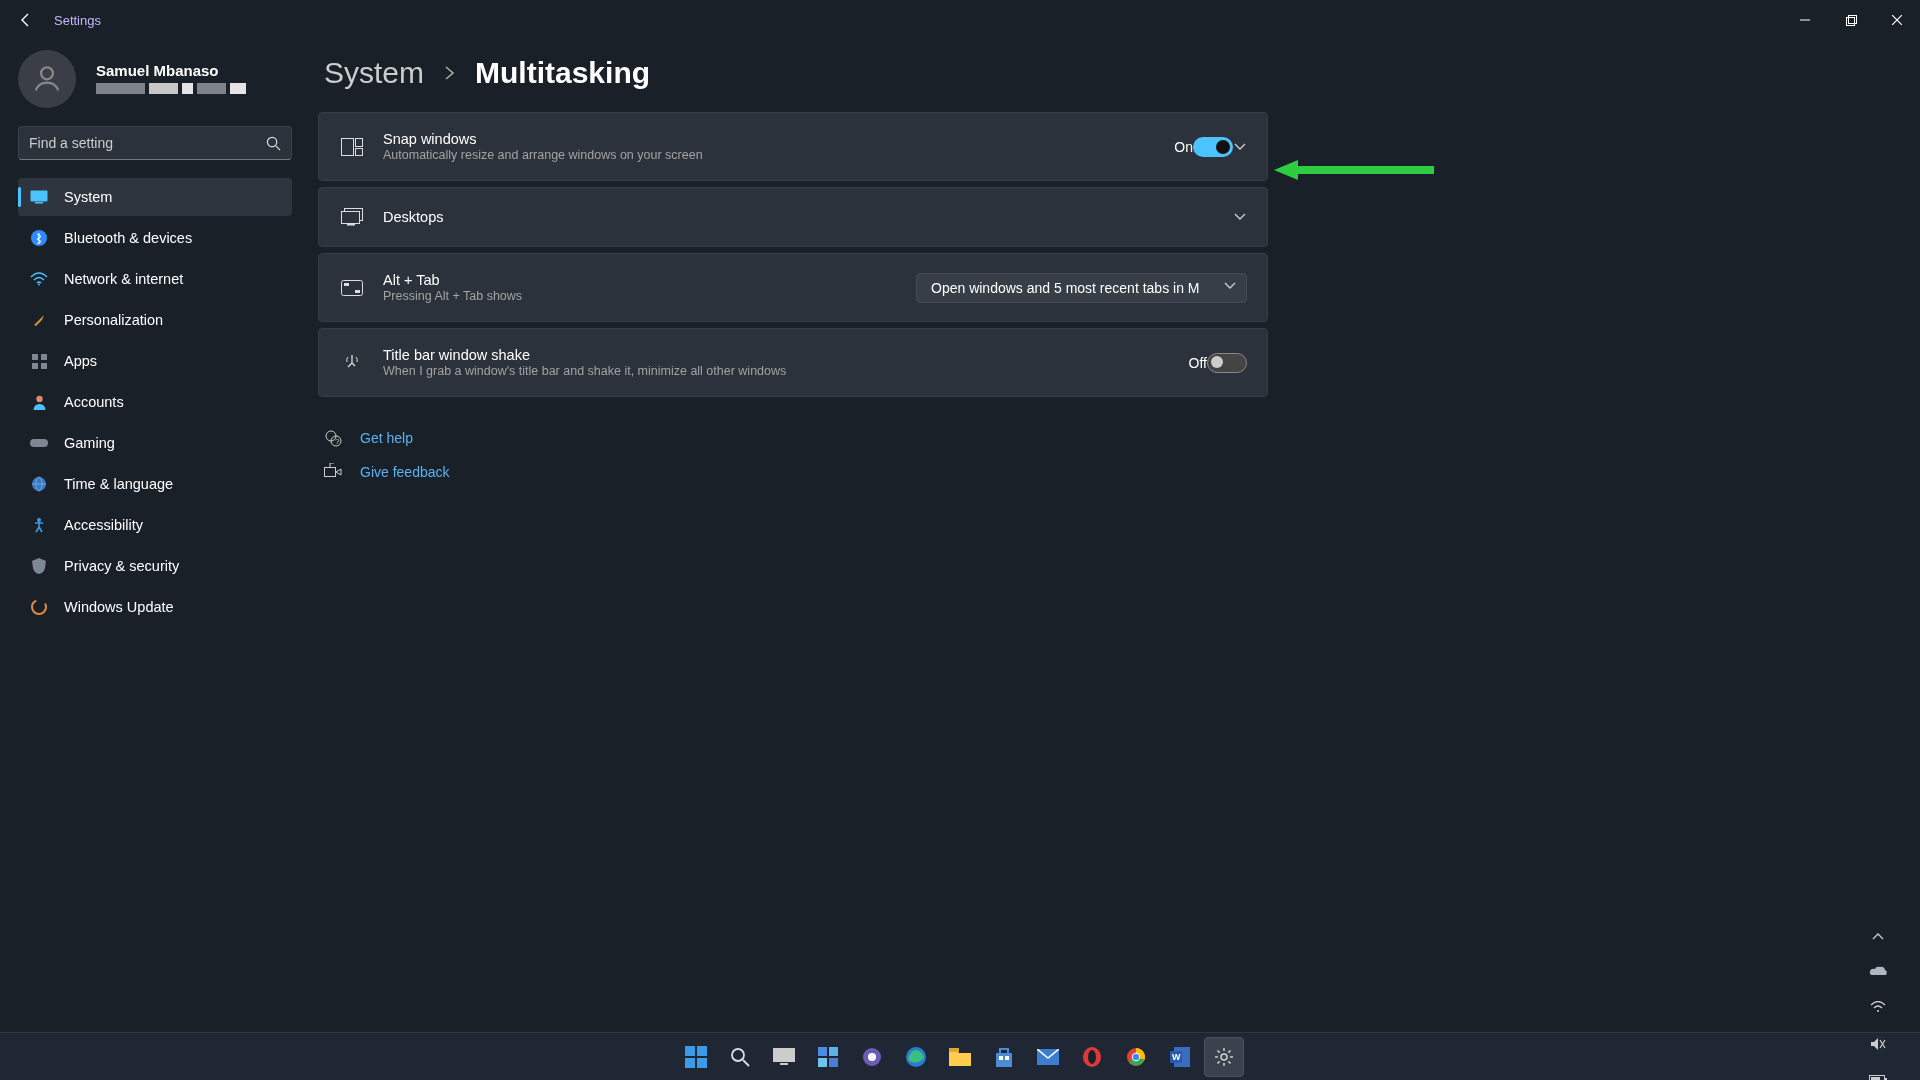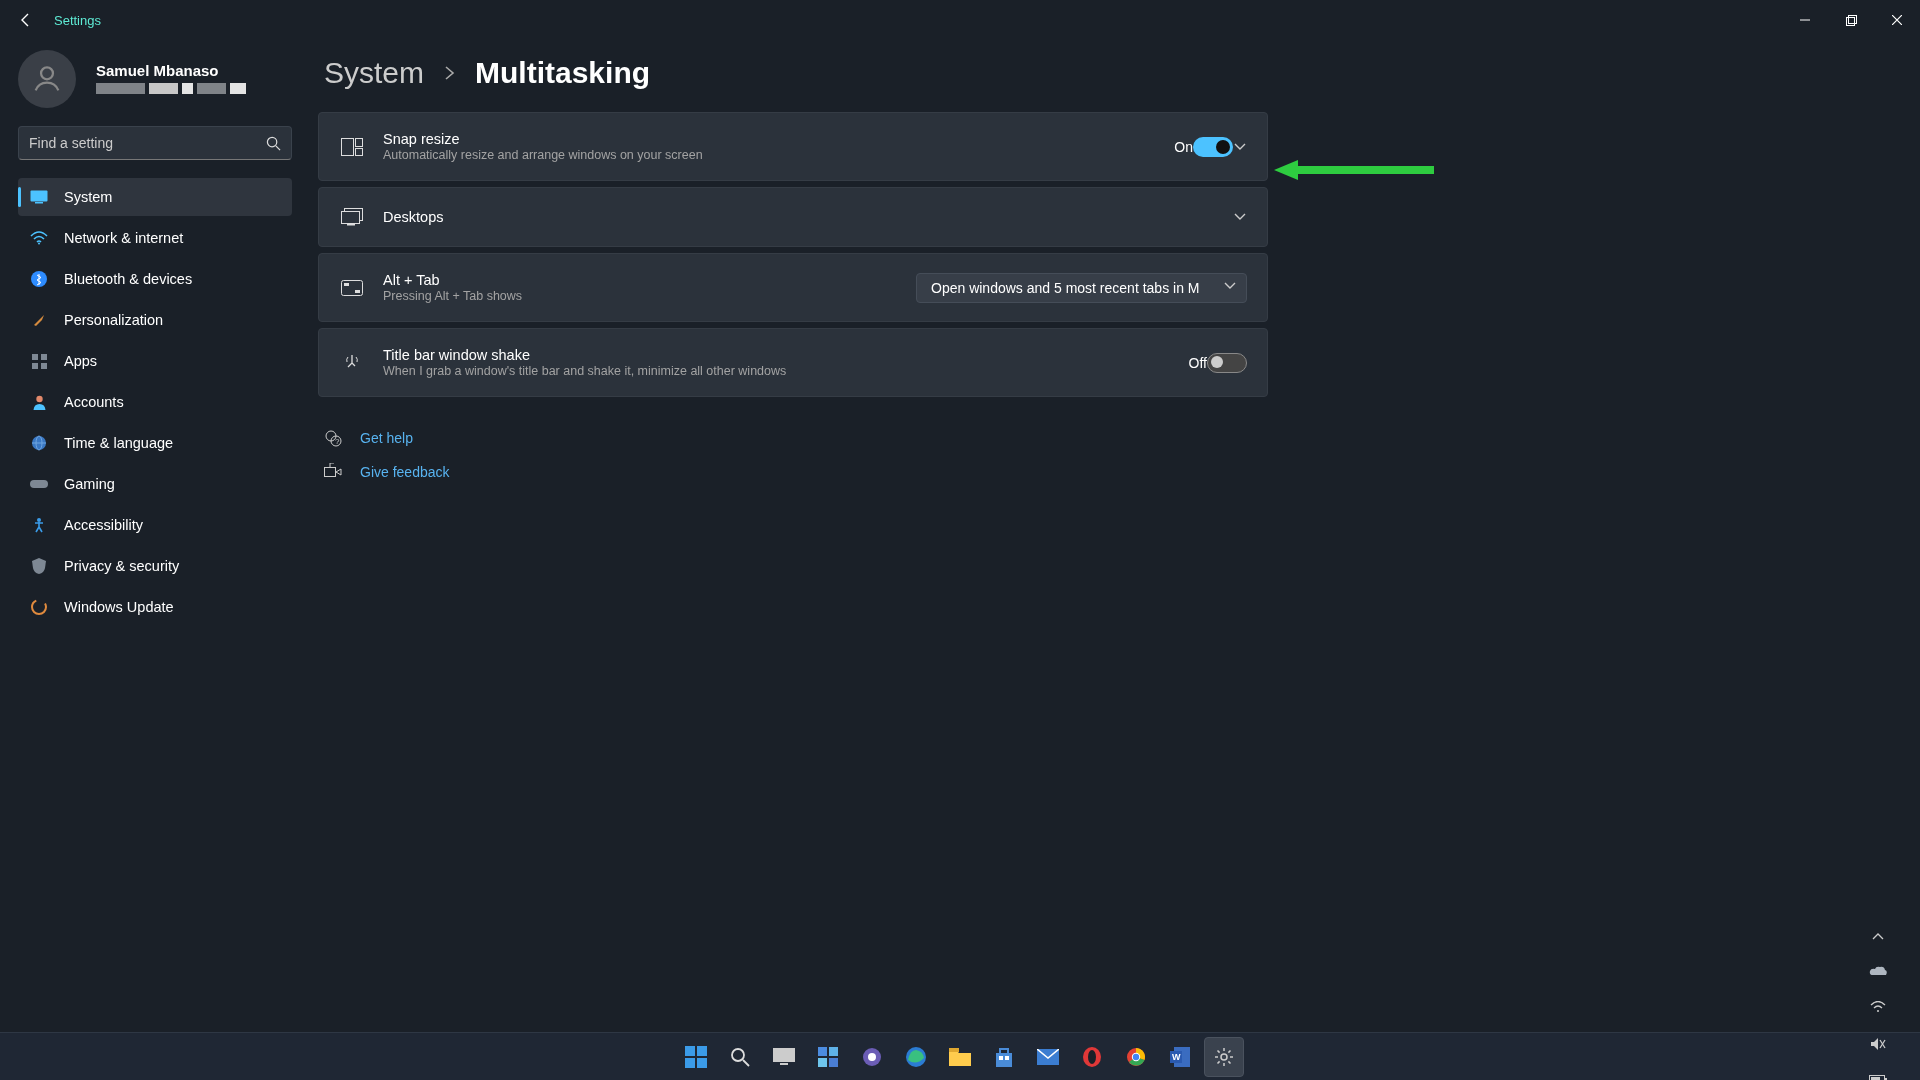--- a/index.html
+++ b/index.html
@@ -1,21 +1,21 @@
 <!DOCTYPE html>
 <html><head>
 <meta charset="utf-8">
 <style>
 * { margin: 0; padding: 0; box-sizing: border-box; font-family: "Segoe UI", Arial, sans-serif; }
 body { background: #1a2028; color: #fff; width: 1920px; height: 1080px; overflow: hidden; position: relative; }
 
 
 .titlebar { height: 40px; display: flex; align-items: center; padding-left: 14px; }
 .back-btn { width: 24px; height: 24px; display: flex; align-items: center; justify-content: center; cursor: pointer; }
-.app-title { font-size: 13px; margin-left: 16px; color: #5eead4; }
+.app-title { font-size: 13px; margin-left: 16px; color: #c4b5fd; }
 .win-controls { margin-left: auto; display: flex; }
 .win-btn { width: 46px; height: 40px; display: flex; align-items: center; justify-content: center; cursor: pointer; }
 
 
 .main-wrap { display: flex; height: 1000px; }
 .sidebar { width: 310px; padding: 10px 18px 0 18px; }
 .content { flex: 1; padding: 16px 44px 0 8px; }
 
 
 .profile { display: flex; align-items: center; gap: 20px; margin-bottom: 18px; }
@@ -142,35 +142,35 @@
       <span class="nav-icon">
           <svg width="18" height="14">
             <rect x="0.5" y="0.5" width="17" height="11" rx="1" fill="#4cc2ff"></rect>
             <rect x="5" y="12" width="8" height="1.5" fill="#4cc2ff"></rect>
           </svg>
         </span>
       <span>System</span>
     </div>
     <div class="nav-item">
       <span class="nav-icon">
+          <svg width="16" height="16">
+            <circle cx="8" cy="8" r="8" fill="#2e8cff"></circle>
+            <path d="M6 4 L10 6.5 L6 9 L10 11.5 L6 14 M8 3 L8 14" stroke="#fff" stroke-width="1" fill="none"></path>
+          </svg>
+        </span>
+      <span>Bluetooth &amp; devices</span>
+    </div>
+    <div class="nav-item">
+      <span class="nav-icon">
           <svg width="18" height="14" viewBox="0 0 18 14">
             <path d="M1 5 Q9 -3 17 5 M4 8 Q9 3 14 8 M7 11 Q9 9 11 11" stroke="#4cc2ff" stroke-width="1.6" fill="none"></path>
             <circle cx="9" cy="12.5" r="1" fill="#4cc2ff"></circle>
           </svg>
         </span>
       <span>Network &amp; internet</span>
-    </div>
-    <div class="nav-item">
-      <span class="nav-icon">
-          <svg width="16" height="16">
-            <circle cx="8" cy="8" r="8" fill="#2e8cff"></circle>
-            <path d="M6 4 L10 6.5 L6 9 L10 11.5 L6 14 M8 3 L8 14" stroke="#fff" stroke-width="1" fill="none"></path>
-          </svg>
-        </span>
-      <span>Bluetooth &amp; devices</span>
     </div>
     <div class="nav-item">
       <span class="nav-icon">
           <svg width="16" height="16">
             <path d="M3 13 L10 6 L13 3 L11 8 L5 14 Z" fill="#d68b3e"></path>
           </svg>
         </span>
       <span>Personalization</span>
     </div>
     <div class="nav-item">
@@ -188,35 +188,35 @@
       <span class="nav-icon">
           <svg width="15" height="16" viewBox="0 0 15 16">
             <circle cx="7.5" cy="5" r="3.2" fill="#e2896b"></circle>
             <path d="M1.5 16 Q2 10 7.5 10 Q13 10 13.5 16 Z" fill="#4cc2ff"></path>
           </svg>
         </span>
       <span>Accounts</span>
     </div>
     <div class="nav-item">
       <span class="nav-icon">
+          <svg width="18" height="12">
+            <rect x="0" y="2" width="18" height="8" rx="4" fill="#7e8894"></rect>
+          </svg>
+        </span>
+      <span>Gaming</span>
+    </div>
+    <div class="nav-item">
+      <span class="nav-icon">
           <svg width="16" height="16">
             <circle cx="8" cy="8" r="7" fill="#3a78c4"></circle>
             <ellipse cx="8" cy="8" rx="3" ry="7" stroke="#6fa6e0" fill="none"></ellipse>
             <line x1="1" y1="8" x2="15" y2="8" stroke="#6fa6e0"></line>
           </svg>
         </span>
       <span>Time &amp; language</span>
-    </div>
-    <div class="nav-item">
-      <span class="nav-icon">
-          <svg width="18" height="12">
-            <rect x="0" y="2" width="18" height="8" rx="4" fill="#7e8894"></rect>
-          </svg>
-        </span>
-      <span>Gaming</span>
     </div>
     <div class="nav-item">
       <span class="nav-icon">
           <svg width="16" height="16">
             <circle cx="8" cy="3" r="2" fill="#3a9be8"></circle>
             <path d="M8 5 L8 10 M4 6 L12 6 M8 10 L5 15 M8 10 L11 15" stroke="#3a9be8" stroke-width="1.6"></path>
           </svg>
         </span>
       <span>Accessibility</span>
     </div>
@@ -251,21 +251,21 @@
 
     <div class="card">
       <span class="card-icon">
           <svg width="22" height="18">
             <rect x="0.5" y="0.5" width="12" height="17" stroke="#ddd" fill="none"></rect>
             <rect x="14.5" y="0.5" width="7" height="8" stroke="#ddd" fill="none"></rect>
             <rect x="14.5" y="10.5" width="7" height="7" stroke="#ddd" fill="none"></rect>
           </svg>
         </span>
       <div class="card-body">
-        <div class="card-title">Snap resize</div>
+        <div class="card-title">Snap windows</div>
         <div class="card-sub">Automatically resize and arrange windows on your screen</div>
       </div>
       <div class="card-right">
         <span class="toggle-label">On</span>
         <div class="toggle on"></div>
         <span class="chevron">
             <svg width="12" height="8">
               <path d="M1 1 L6 6 L11 1" stroke="#ccc" stroke-width="1.4" fill="none"></path>
             </svg>
           </span>

